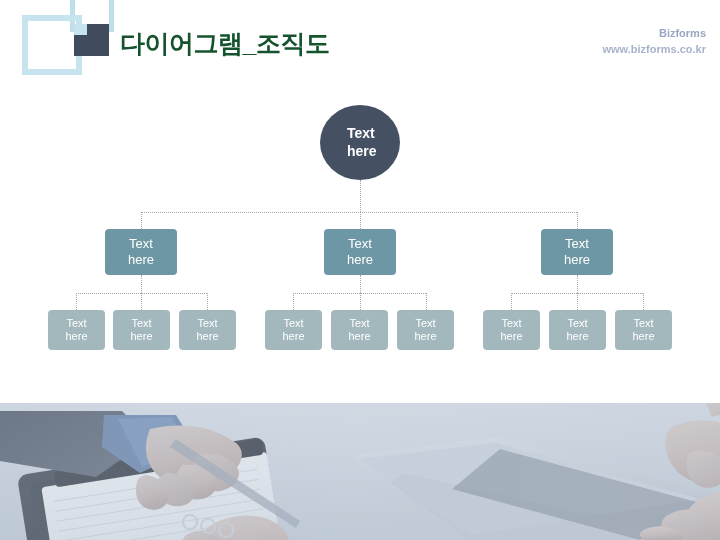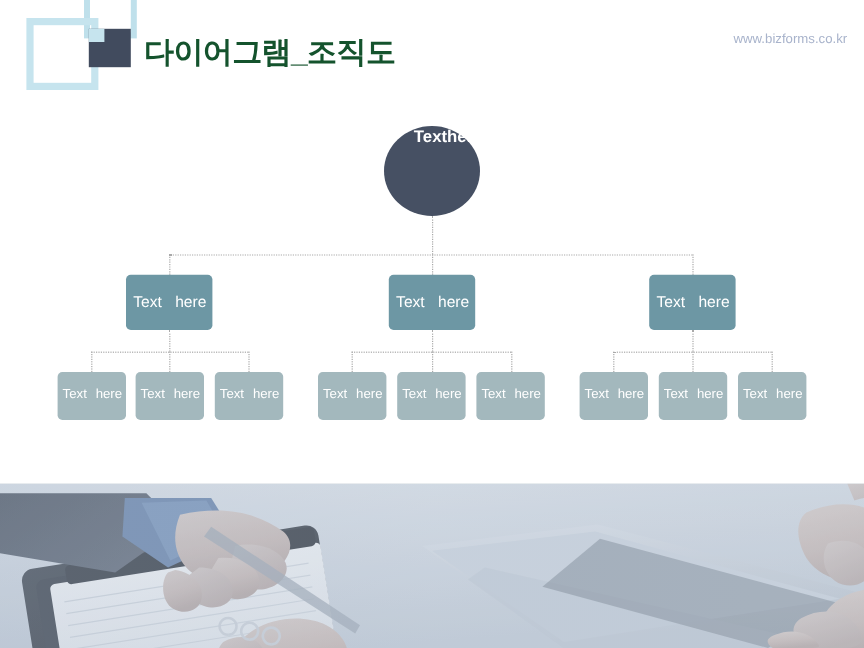--- a/index.html
+++ b/index.html
@@ -90,37 +90,37 @@
     text-align: right;
     line-height: 1.45;
   }
   .brand-name {
     font-size: 11px;
     font-weight: bold;
     color: #9aa7c4;
   }
   .brand-url {
     font-size: 11px;
-    font-weight: normal;
+    font-weight: bold;
     color: #a8b3cb;
   }
 
   
   .chart-area {
     position: absolute;
     top: 90px; left: 0;
     width: 720px;
     height: 313px;
   }
 
   .node {
     position: absolute;
     box-sizing: border-box;
     display: flex;
-    flex-direction: row;
+    flex-direction: column;
     align-items: center;
     justify-content: center;
     color: #ffffff;
     text-align: center;
     line-height: 1.22;
     z-index: 3;
   }
   .node span { display: block; width: 100%; }
 
   .node-root {
@@ -180,20 +180,21 @@
     <div class="logo-mark">
       <div class="logo-sq logo-sq-small-outline"></div>
       <div class="logo-sq logo-sq-big-outline"></div>
       <div class="logo-sq logo-sq-dark"></div>
       <div class="logo-sq logo-sq-dark-notch"></div>
     </div>
 
     <div class="slide-title">다이어그램_조직도</div>
 
     <div class="brand">
+      <div class="brand-name">Bizforms</div>
       <div class="brand-url">www.bizforms.co.kr</div>
     </div>
   </div>
 
   <div class="chart-area">
 
     <div class="conn conn-v" style="left:360px; top:90px; height:32px;"></div>
     <div class="conn conn-h" style="left:141px; top:122px; width:436px;"></div>
     <div class="conn conn-v" style="left:141px; top:122px; height:17px;"></div>
     <div class="conn conn-v" style="left:360px; top:122px; height:17px;"></div>

